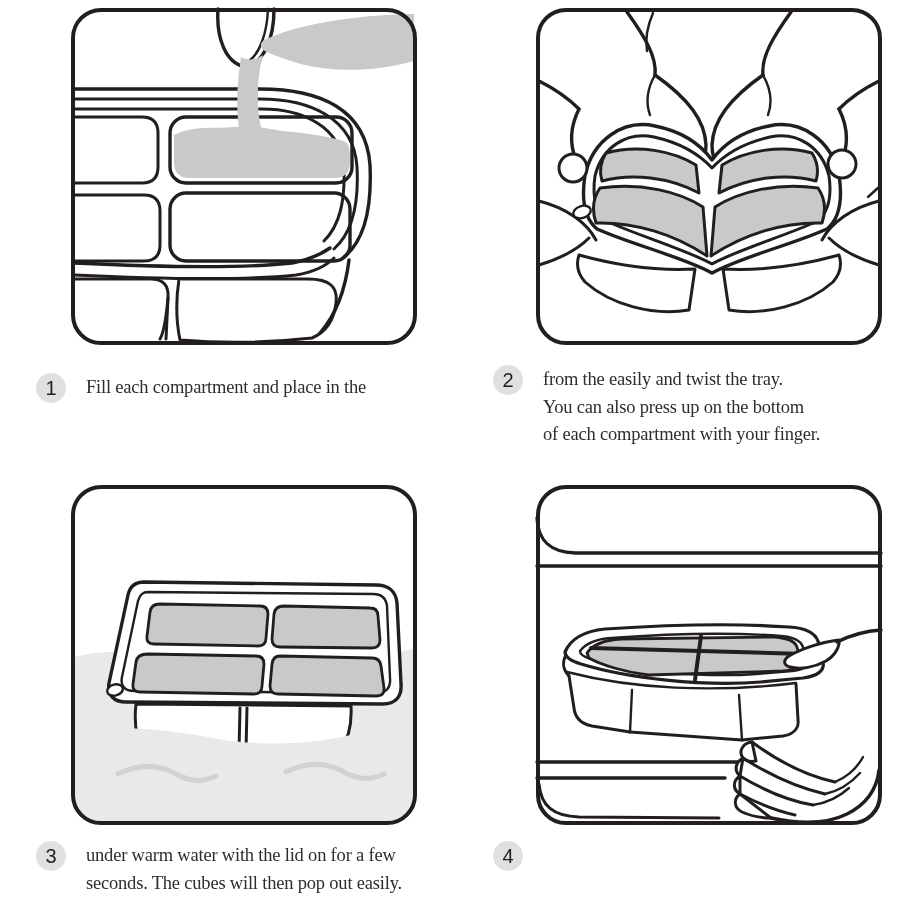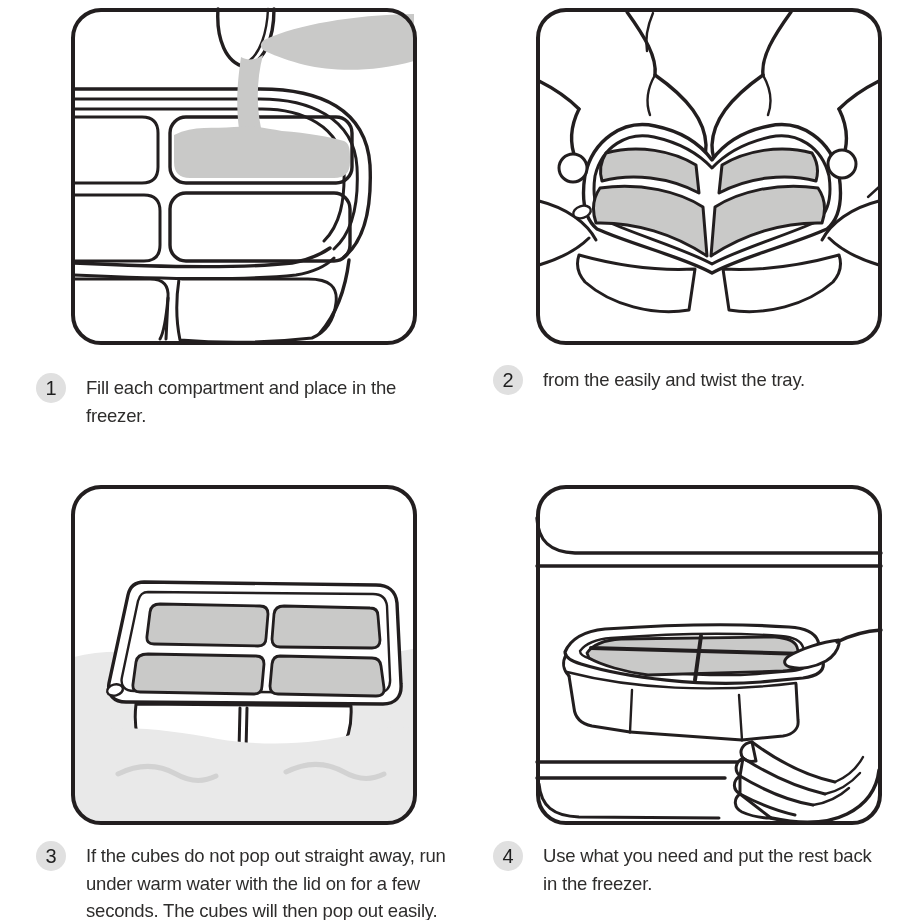--- a/index.html
+++ b/index.html
@@ -8,21 +8,21 @@
     font-family:"Liberation Sans", sans-serif;color:#2e2d2c;overflow:hidden;
   }
   .panel{position:absolute;}
   .panel svg{display:block;}
   .caption{position:absolute;display:flex;gap:20px;align-items:flex-start;}
   .badge{
     flex:0 0 30px;width:30px;height:30px;border-radius:50%;
     background:#e0e0e0;color:#1f1f1f;font-size:20px;line-height:30px;
     text-align:center;margin-top:-1px;
   }
-  .cap-text{font-size:18.5px;line-height:27.5px;letter-spacing:-0.2px;color:#2e2d2c;}
+  .cap-text{font-size:18.5px;line-height:27.5px;letter-spacing:-0.2px;color:#2e2d2c;font-family:Liberation Serif, serif;}
   .cap-text span{display:block;white-space:nowrap;}
   
   .ln{stroke:#221e1f;fill:none;stroke-width:3;stroke-linecap:round;stroke-linejoin:round;}
   .thick{stroke-width:3.4;}
   .thin{stroke-width:2.4;}
   .graph{fill:#c9c9c8;stroke:none;}
   .grayline{stroke:#221e1f;fill:#c9c9c8;stroke-width:3;stroke-linejoin:round;}
   .whitefill{fill:#ffffff;stroke:none;}
   .whiteline{fill:#ffffff;stroke:#221e1f;stroke-width:3;stroke-linejoin:round;}
   .water{fill:#e9e9e9;stroke:none;}
@@ -182,39 +182,35 @@
     <path class="ln thin" d="M292,312 C306,309 318,301 327,291"></path>
     <path class="ln thin" d="M280,323 C294,321 306,315 316,306"></path>
     <rect class="border" x="5" y="5" width="342" height="336" rx="28"></rect>
   </svg>
 </div>
 
 <div class="caption" style="left:36px;top:374px;width:400px;">
   <div class="badge">1</div>
   <div class="cap-text">
     <span>Fill each compartment and place in the</span>
-    <span>freezer.</span>
   </div>
 </div>
 
 <div class="caption" style="left:493px;top:366px;width:400px;">
   <div class="badge">2</div>
   <div class="cap-text">
     <span>from the easily and twist the tray.</span>
+    <span>You can also press up on the bottom</span>
+    <span>of each compartment with your finger.</span>
   </div>
 </div>
 
 <div class="caption" style="left:36px;top:842px;width:430px;">
   <div class="badge">3</div>
   <div class="cap-text">
-    <span>If the cubes do not pop out straight away, run</span>
     <span>under warm water with the lid on for a few</span>
     <span>seconds. The cubes will then pop out easily.</span>
   </div>
 </div>
 
 <div class="caption" style="left:493px;top:842px;width:400px;">
   <div class="badge">4</div>
-  <div class="cap-text">
-    <span>Use what you need and put the rest back</span>
-    <span>in the freezer.</span>
-  </div>
 </div>
 
 </body></html>

